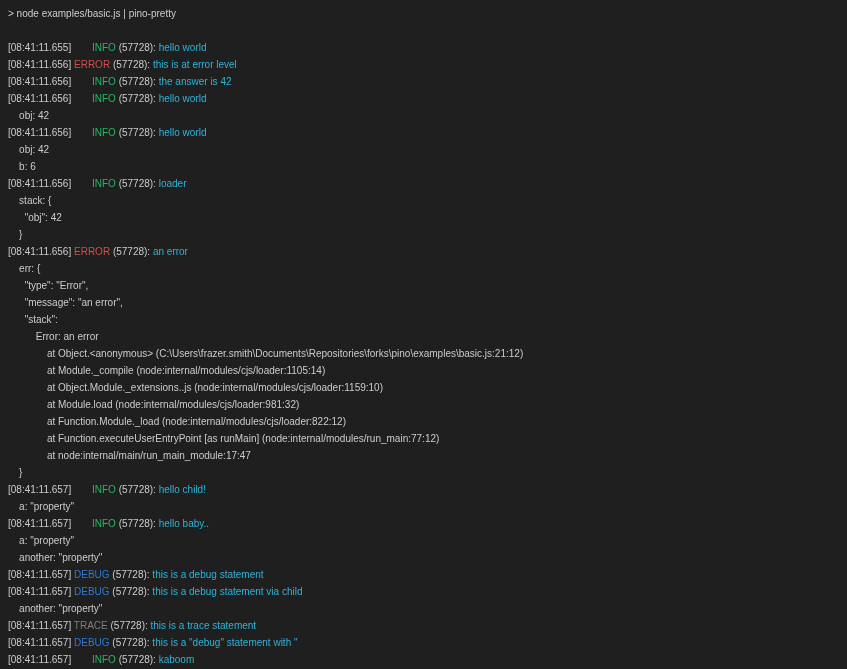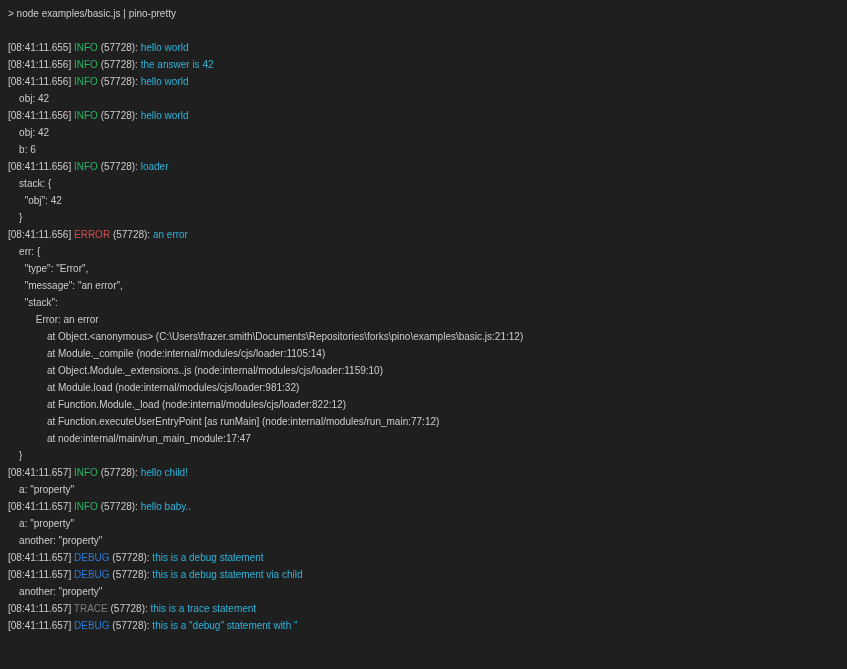--- a/index.html
+++ b/index.html
@@ -22,33 +22,34 @@
     line-height: 17px;
     letter-spacing: 0;
   }
   .line {
     white-space: pre;
     height: 17px;
   }
   .timestamp { color: var(--fg, #cccccc); }
   .pid       { color: var(--fg, #cccccc); text-align: center; }
   .message   { color: var(--msg, #2fb3d9); text-align: right; }
-  .level-info  { color: var(--info, #25b864); }
+  .level-info  { color: var(--info, #25b864); margin-left: 18px; }
   .level-error { color: var(--error, #d14d4d); }
   .level-debug { color: var(--debug, #2d7ad1); }
   .level-trace { color: var(--trace, #7f7f7f); }
 </style>
 </head>
 <body>
 
 <div class="terminal">
   <div class="line">&gt; node examples/basic.js | pino-pretty</div>
   <div class="line">&nbsp;</div>
   <div id="log-output">
       <div class="line"><span class="timestamp">[08:41:11.655] </span><span class="level level-info">INFO</span><span class="pid"> (57728): </span><span class="message">hello world</span></div>
+      <div class="line"><span class="timestamp">[08:41:11.656] </span><span class="level level-error">ERROR</span><span class="pid"> (57728): </span><span class="message">this is at error level</span></div>
       <div class="line"><span class="timestamp">[08:41:11.656] </span><span class="level level-info">INFO</span><span class="pid"> (57728): </span><span class="message">the answer is 42</span></div>
       <div class="line"><span class="timestamp">[08:41:11.656] </span><span class="level level-info">INFO</span><span class="pid"> (57728): </span><span class="message">hello world</span></div>
       <div class="line">    obj: 42</div>
       <div class="line"><span class="timestamp">[08:41:11.656] </span><span class="level level-info">INFO</span><span class="pid"> (57728): </span><span class="message">hello world</span></div>
       <div class="line">    obj: 42</div>
       <div class="line">    b: 6</div>
       <div class="line"><span class="timestamp">[08:41:11.656] </span><span class="level level-info">INFO</span><span class="pid"> (57728): </span><span class="message">loader</span></div>
       <div class="line">    stack: {</div>
       <div class="line">      "obj": 42</div>
       <div class="line">    }</div>
@@ -69,14 +70,15 @@
       <div class="line"><span class="timestamp">[08:41:11.657] </span><span class="level level-info">INFO</span><span class="pid"> (57728): </span><span class="message">hello child!</span></div>
       <div class="line">    a: "property"</div>
       <div class="line"><span class="timestamp">[08:41:11.657] </span><span class="level level-info">INFO</span><span class="pid"> (57728): </span><span class="message">hello baby..</span></div>
       <div class="line">    a: "property"</div>
       <div class="line">    another: "property"</div>
       <div class="line"><span class="timestamp">[08:41:11.657] </span><span class="level level-debug">DEBUG</span><span class="pid"> (57728): </span><span class="message">this is a debug statement</span></div>
       <div class="line"><span class="timestamp">[08:41:11.657] </span><span class="level level-debug">DEBUG</span><span class="pid"> (57728): </span><span class="message">this is a debug statement via child</span></div>
       <div class="line">    another: "property"</div>
       <div class="line"><span class="timestamp">[08:41:11.657] </span><span class="level level-trace">TRACE</span><span class="pid"> (57728): </span><span class="message">this is a trace statement</span></div>
       <div class="line"><span class="timestamp">[08:41:11.657] </span><span class="level level-debug">DEBUG</span><span class="pid"> (57728): </span><span class="message">this is a "debug" statement with "</span></div>
+      <div class="line"><span class="timestamp">[08:41:11.657] </span><span class="level level-info">INFO</span><span class="pid"> (57728): </span><span class="message">kaboom</span></div>
     </div>
 </div>
 
 </body></html>

